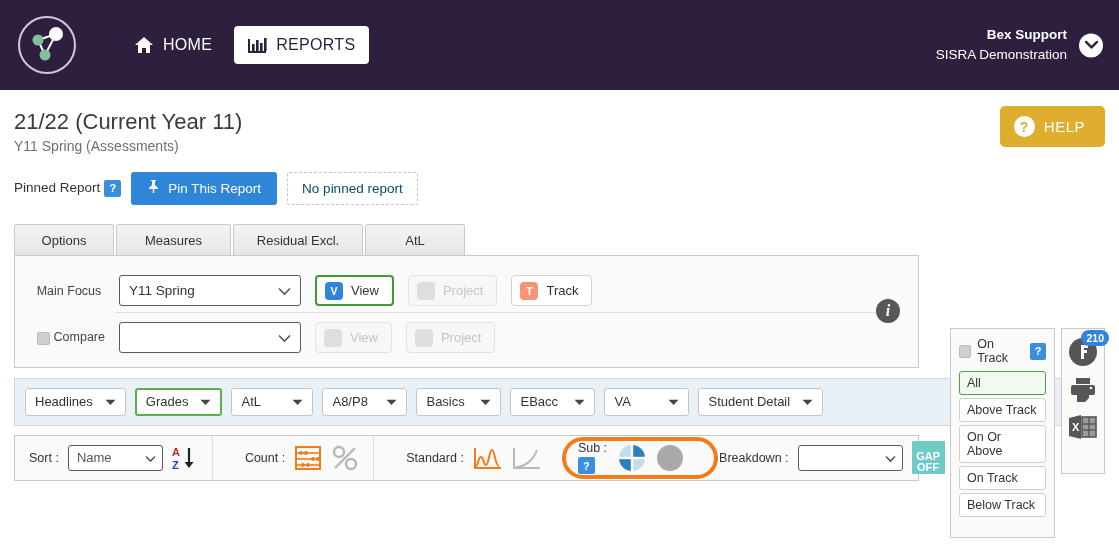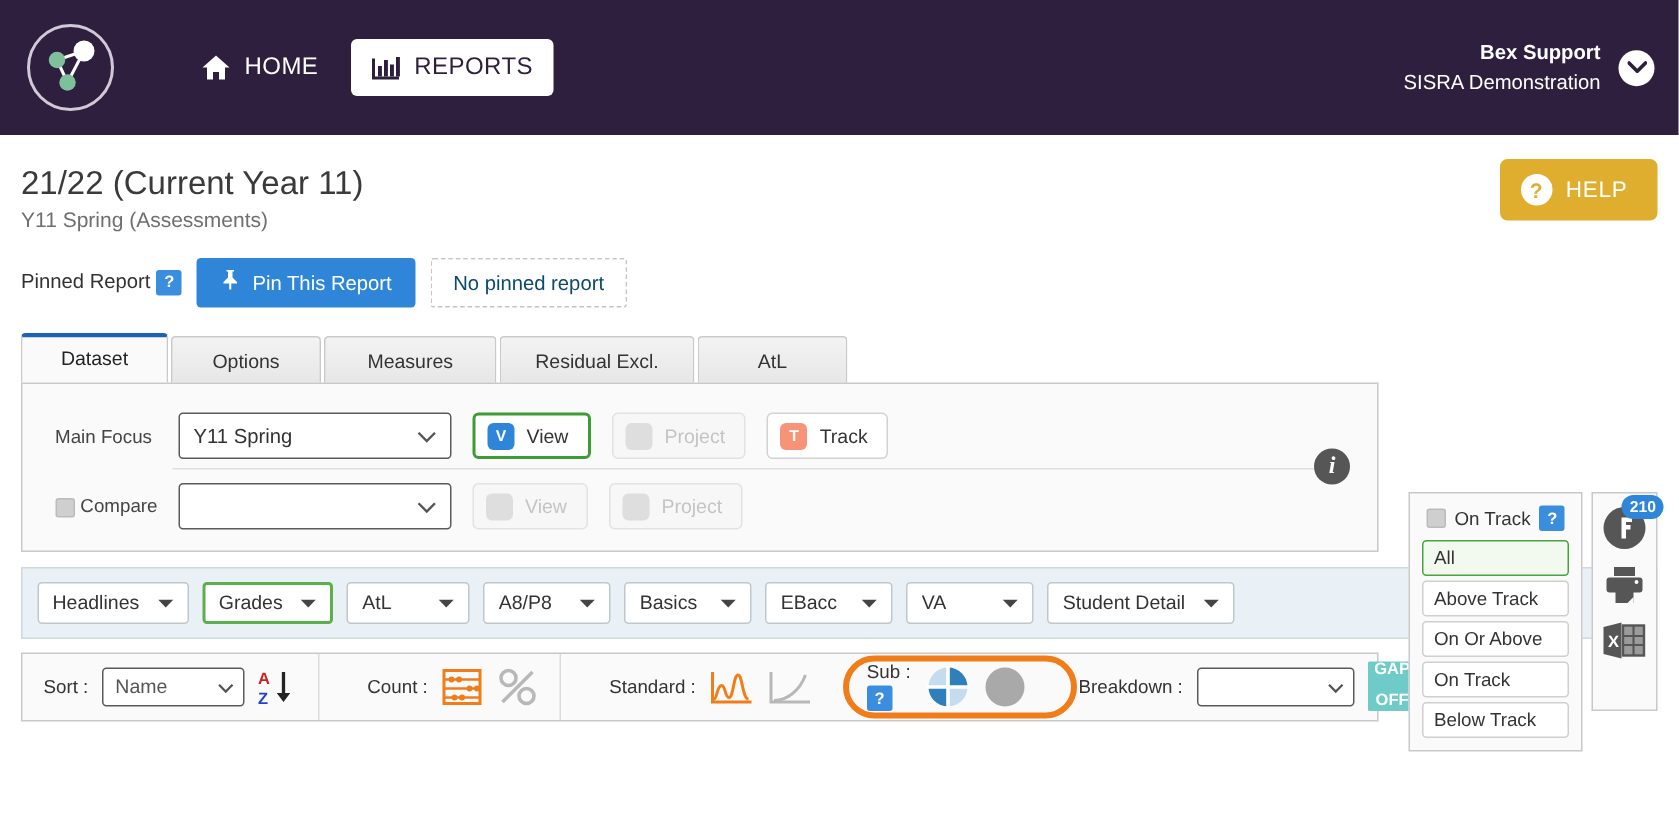--- a/index.html
+++ b/index.html
@@ -139,22 +139,22 @@
     font-weight:bold; font-size:16px;
     display:flex; align-items:center; justify-content:center; cursor:pointer;
   }
 
   
   .right-col {
     position:absolute; right:14px; top:238px;
     display:flex; align-items:flex-start; gap:6px;
   }
   .track-panel {
-    width:116px; border:1px solid #c9c9c9; background:#fafafa;
-    padding:6px 8px 8px;
+    width:105px; border:1px solid #c9c9c9; background:#fafafa;
+    padding:6px 8px 20px;
   }
   .track-head {
     display:flex; align-items:center; justify-content:center; gap:6px;
     font-size:12.5px; color:#333; padding:2px 0 6px;
   }
   .track-btn {
     display:block; width:100%; background:#fff; border:1px solid #cfcfcf;
     border-radius:3px; font-size:12.5px; color:#333;
     padding:4px 7px; margin-bottom:3px; text-align:left; cursor:pointer;
     font-family:"Liberation Sans", sans-serif;
@@ -203,21 +203,21 @@
   .tool-sel .chev { position:absolute; right:6px; top:50%; transform:translateY(-50%); }
   .sub-grp { position:relative; padding:0 22px; display:flex; align-items:center; gap:11px; height:100%; }
   .sub-ring {
     position:absolute; left:6px; top:50%; transform:translateY(-50%);
     width:156px; height:42px; border:4px solid #f07d1a; border-radius:22px;
     pointer-events:none;
   }
   .sub-lbl { display:flex; flex-direction:column; gap:2px; align-items:flex-start; z-index:1; }
   .gap-btn {
     width:33px; height:33px; background:#6ecbc8; color:#fff;
-    display:flex; flex-direction:column; align-items:center; justify-content:space-between;
+    display:flex; flex-direction:column; align-items:center; justify-content:flex-end;
     font-size:11px; font-weight:bold; line-height:1.05; cursor:pointer; border-radius:1px;
   }
   .gray-circle { width:26px; height:26px; border-radius:50%; background:#a9a9a9; cursor:pointer; }
   .icon-click { cursor:pointer; display:flex; align-items:center; }
 </style>
 </head>
 <body>
 
 <div class="topnav">
   <div class="logo-circle">
@@ -288,21 +288,20 @@
         <svg width="13" height="14" viewBox="0 0 13 14">
           <path d="M4 0 h5 v1 h-1 v4 l3 3 v1 H7.2 v4 H5.8 V9 H2 V8 l3-3 V1 H4 Z" fill="#ffffff"></path>
         </svg>
       </span>
       <span>Pin This Report</span>
     </button>
     <div class="no-pin">No pinned report</div>
   </div>
 
   <div class="tabs-wrap">
-    <div class="tab active" style="min-width:98px"><span>Dataset</span></div>
     <div class="tab"><span>Options</span></div>
     <div class="tab" style="min-width:115px"><span>Measures</span></div>
     <div class="tab" style="min-width:130px"><span>Residual Excl.</span></div>
     <div class="tab"><span>AtL</span></div>
   </div>
 
   <div class="panel" style="width:905px">
     <div class="panel-inner">
       <div class="form-row">
         <div class="form-label">Main Focus</div>

